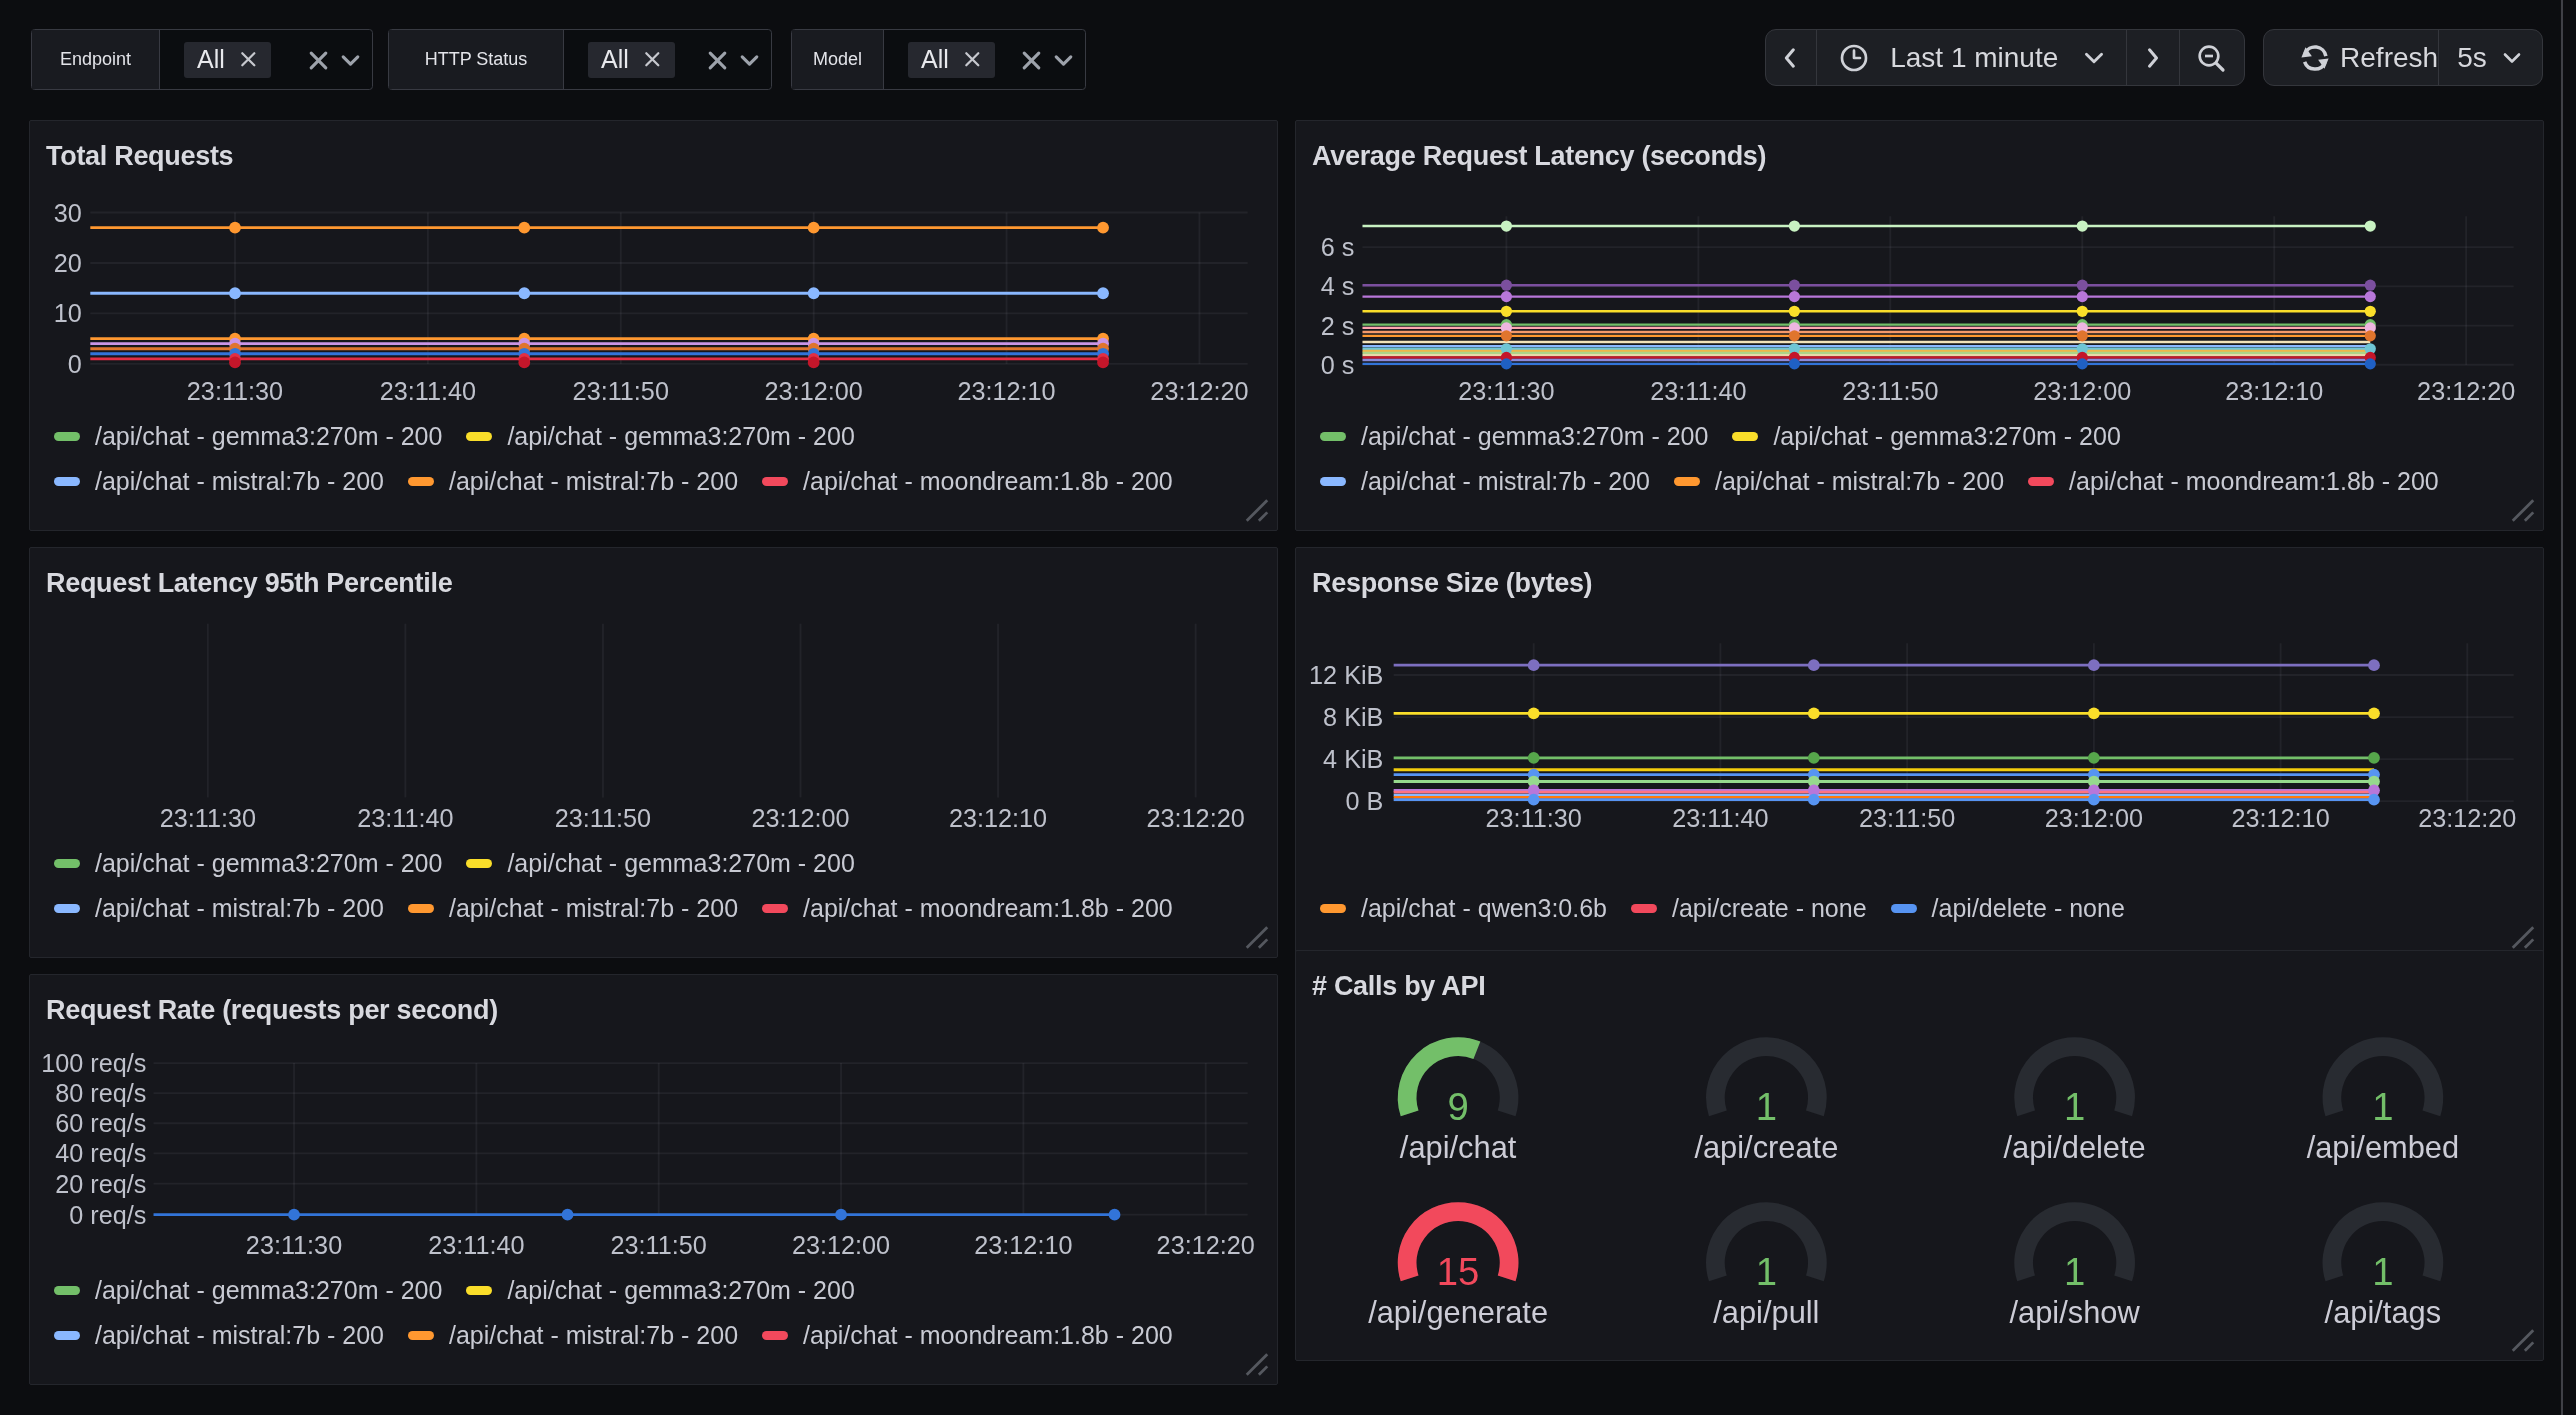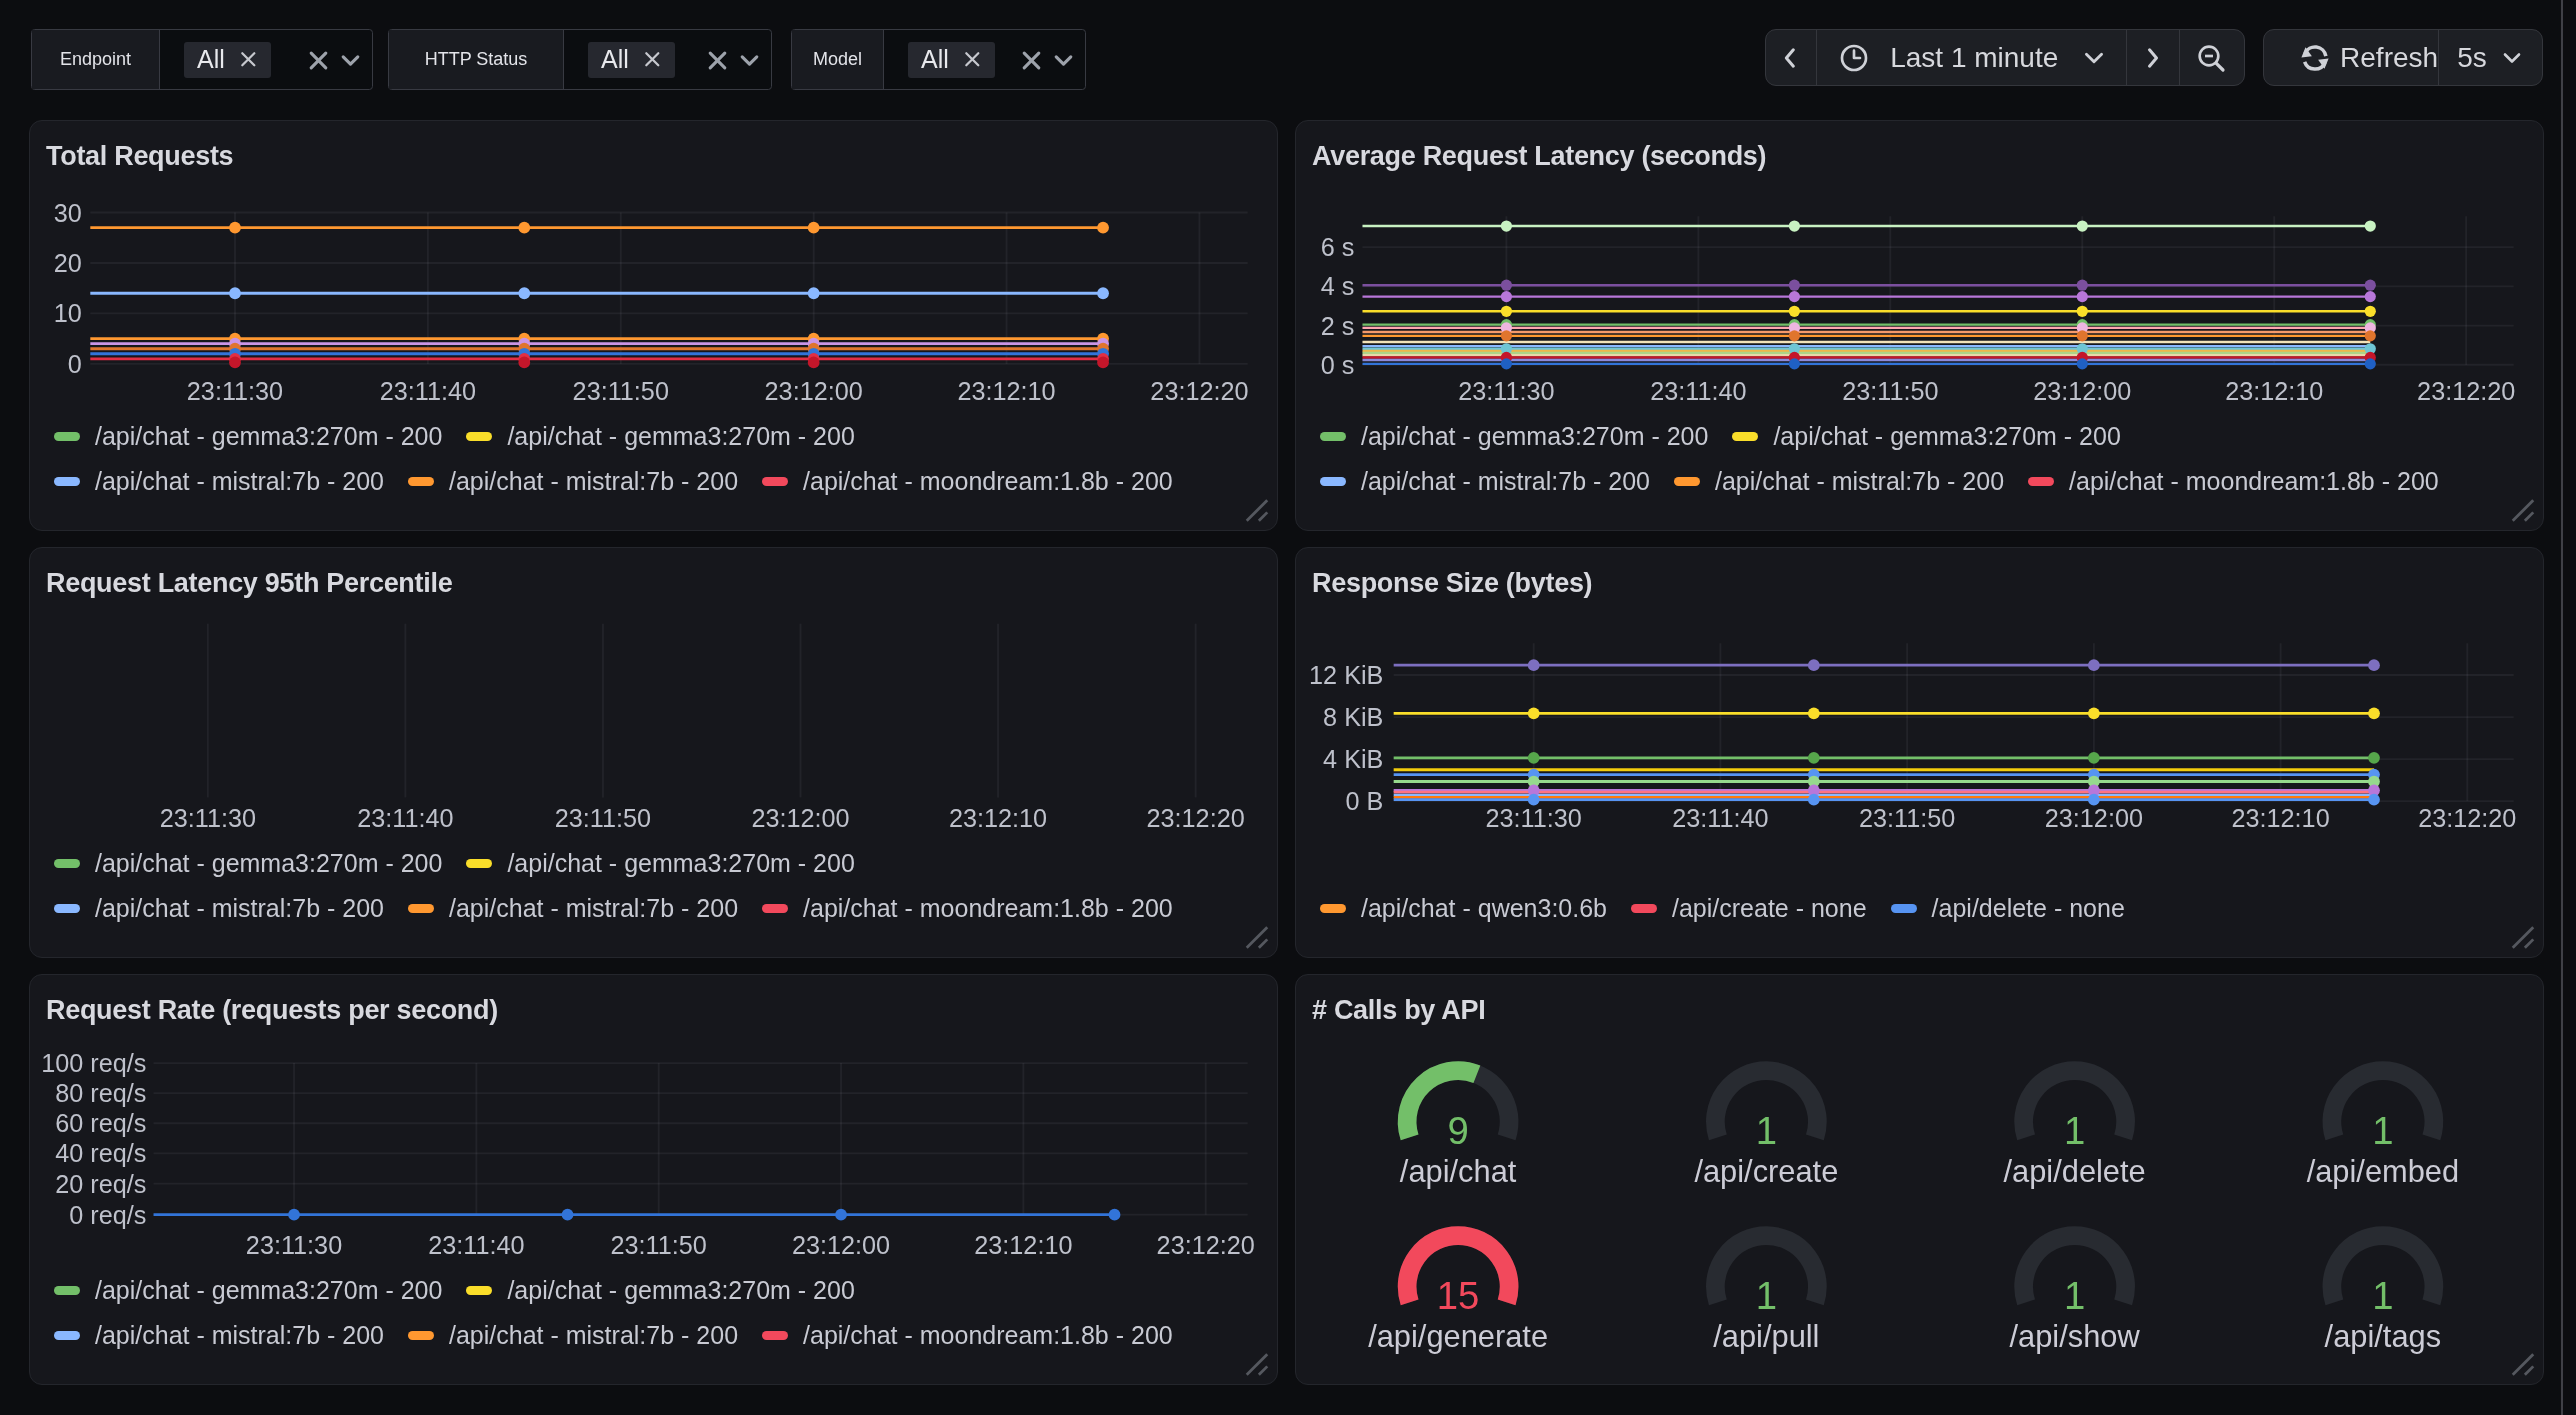--- a/index.html
+++ b/index.html
@@ -1,15 +1,15 @@
 <!DOCTYPE html>
 <html style="font-size:15px"><head><meta charset="utf-8"><style>
 html,body{margin:0;padding:0;background:#0c0d10;width:2576px;height:1415px;overflow:hidden;
 font-family:"Liberation Sans",sans-serif;}
-.panel{position:absolute;background:#16171c;border:1.9px solid #24262c;border-radius:13px;
+.panel{position:absolute;background:#16171c;border:1.9px solid #24262c;border-radius:2px;
 box-sizing:border-box;}
 .panel svg{position:absolute;left:0;top:0}
 .ptitle{position:absolute;left:16px;top:19.6px;font-size:27px;font-weight:700;color:#d8d9df;
 letter-spacing:-0.3px;z-index:2}
 .legend{position:absolute;left:24px;display:flex;align-items:center;white-space:nowrap}
 .li{display:inline-flex;align-items:center;margin-right:24px}
 .lp{width:26px;height:8.4px;border-radius:4.7px;margin-right:15px;flex:none}
 .lt{font-size:25px;color:#c8cad3}
 .fgroup{position:absolute;display:flex;border:1.9px solid #383a42;border-radius:3.7px;
 box-sizing:border-box;background:#0b0d10}
@@ -400,21 +400,21 @@
       <span class="li">
         <span class="lp" style="background:#ff9830"></span>
         <span class="lt">/api/chat - mistral:7b - 200</span>
       </span>
       <span class="li">
         <span class="lp" style="background:#f2495c"></span>
         <span class="lt">/api/chat - moondream:1.8b - 200</span>
       </span>
     </div>
   </div>
-<div class="panel" style="left:1295px;top:974px;width:1249px;height:411px">
+<div class="panel" style="left:1295px;top:950px;width:1249px;height:411px">
     <div class="ptitle"># Calls by API</div>
     <svg width="1249" height="411" viewBox="0 0 1336 440">
       <path d="M 121.07 173.87 A 54.6 54.6 0 1 1 224.93 173.87" stroke="#282b31" stroke-width="20" fill="none"></path>
       <path d="M 121.07 173.87 A 54.6 54.6 0 0 1 193.10 106.23" stroke="#73bf69" stroke-width="20" fill="none"></path>
       <text x="173.0" y="166.0" font-size="41" fill="#73bf69" text-anchor="middle" font-weight="500" dominant-baseline="central">9</text>
       <text x="173.0" y="210.0" font-size="33" fill="#ccccd6" text-anchor="middle" font-weight="400" dominant-baseline="central">/api/chat</text>
       <path d="M 451.07 173.87 A 54.6 54.6 0 1 1 554.93 173.87" stroke="#282b31" stroke-width="20" fill="none"></path>
       <text x="503.0" y="166.0" font-size="41" fill="#73bf69" text-anchor="middle" font-weight="500" dominant-baseline="central">1</text>
       <text x="503.0" y="210.0" font-size="33" fill="#ccccd6" text-anchor="middle" font-weight="400" dominant-baseline="central">/api/create</text>
       <path d="M 781.07 173.87 A 54.6 54.6 0 1 1 884.93 173.87" stroke="#282b31" stroke-width="20" fill="none"></path>

